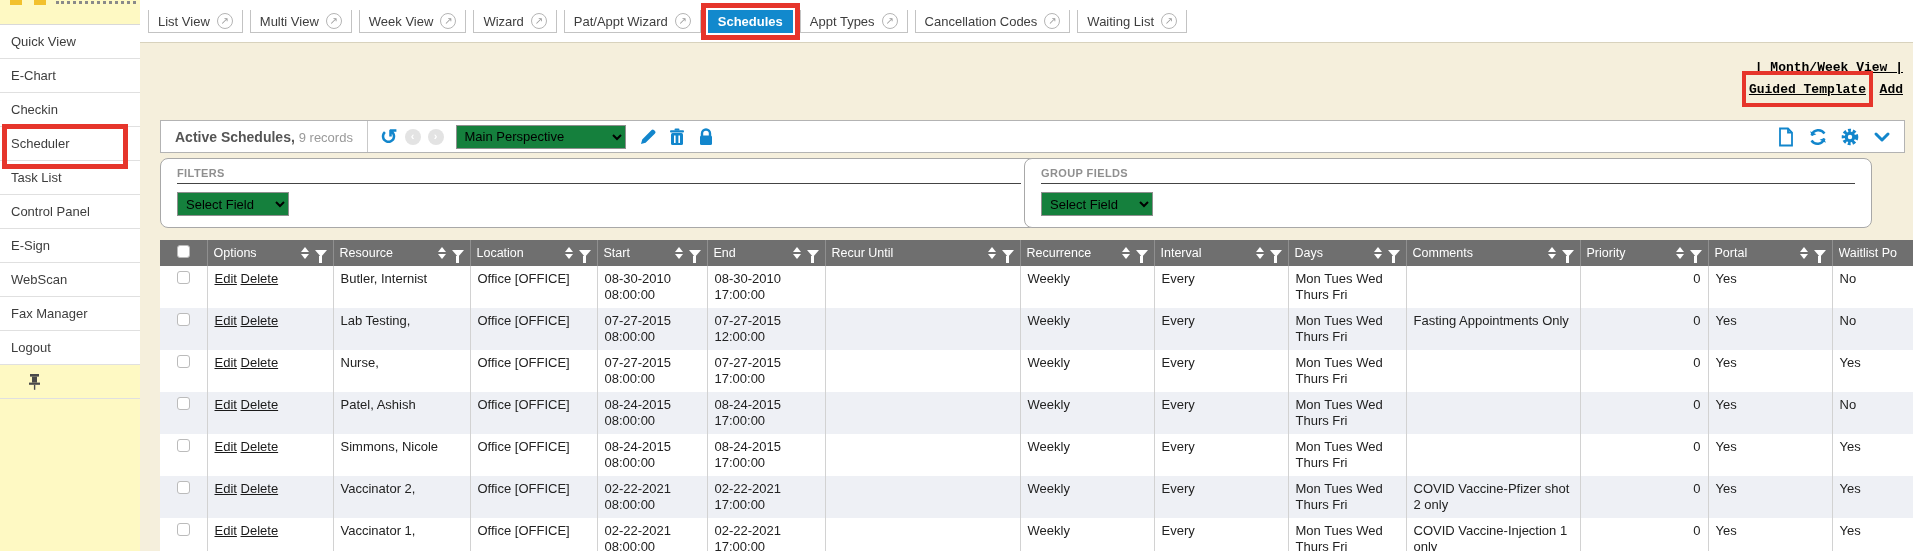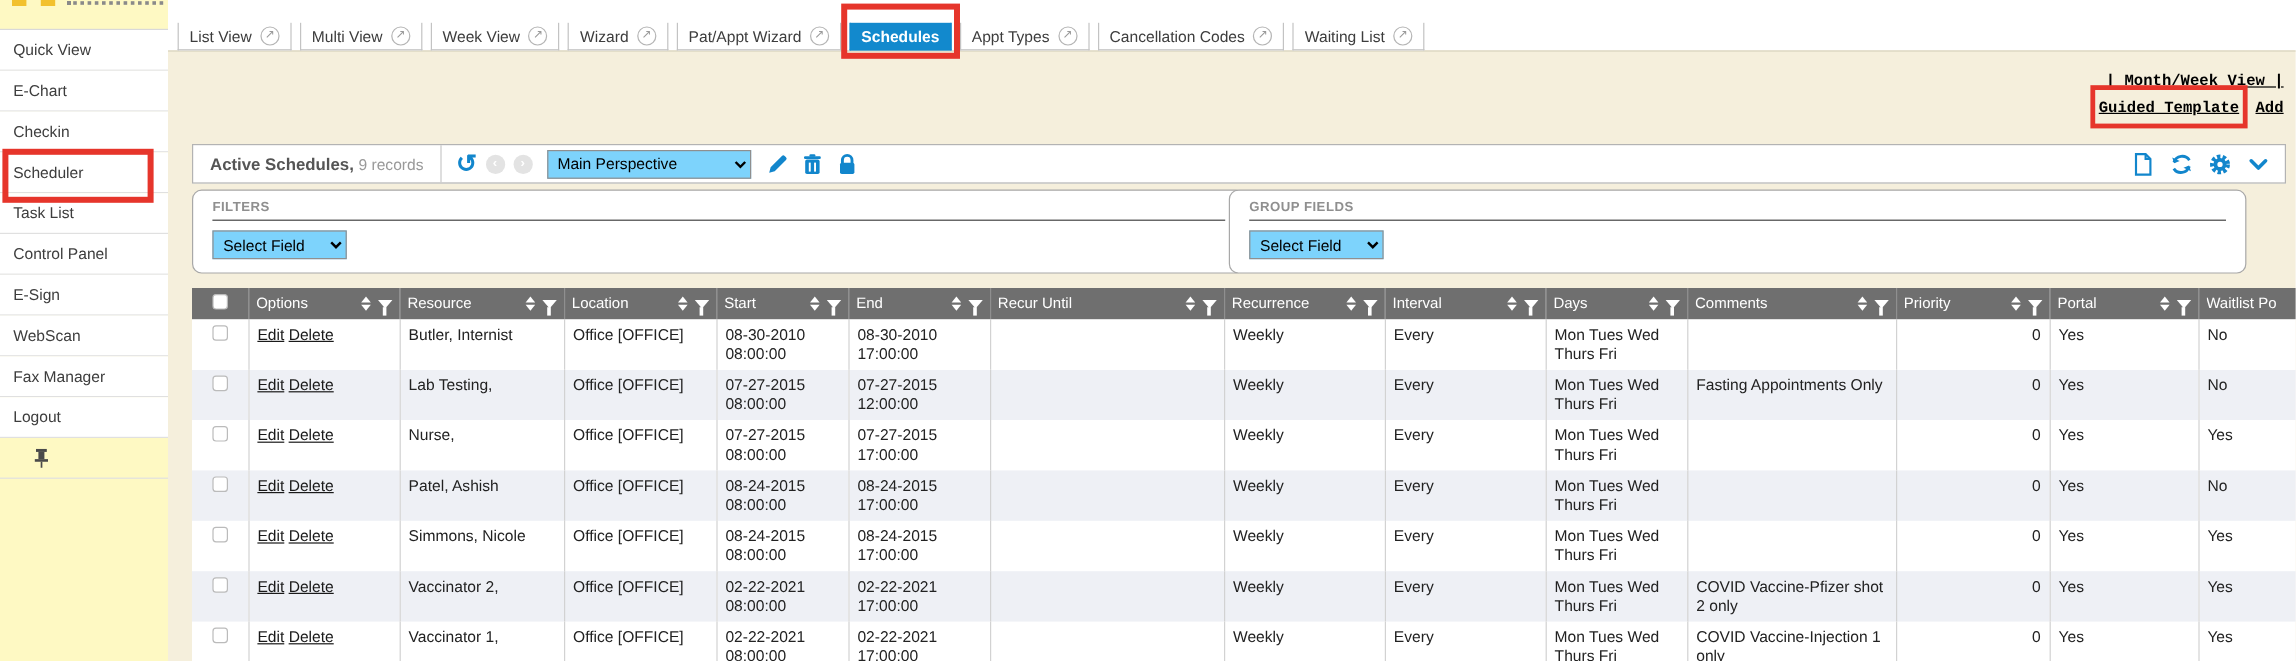--- a/index.html
+++ b/index.html
@@ -16,21 +16,21 @@
                border-bottom:1px solid #e0e0e0; cursor:pointer; background:#fff; }
   .pin-row { height:34px; border-bottom:1px solid #e0e0e0; display:flex; align-items:center; padding-left:28px; }
   .annot-box { position:absolute; border:5px solid #e6352b; z-index:50; pointer-events:none; }
 
   
   .main { position:absolute; left:140px; top:0; right:0; height:551px; background:#fff; }
   .beige { position:absolute; left:0; top:42px; right:0; bottom:0; background:#f5efdc; border-top:1px solid #d8d2bd; }
 
   
   .tabbar { position:absolute; left:8px; top:10px; display:flex; gap:7px; z-index:10; }
-  .tab { display:flex; flex-direction:column; cursor:pointer;align-items:center; }
+  .tab { display:flex; flex-direction:row; cursor:pointer; }
   .tab-top { height:9px; background:#1e9cd7; border-radius:7px 7px 0 0; }
   .tab-body { background:#fff; border:1px solid #c3c3c3; border-top:none; height:23px;
               display:flex; align-items:center; gap:7px; padding:0 9px; font-size:13px; color:#3d3d3d; }
   .tab.active .tab-top { background:#1289cd; }
   .tab.active .tab-body { background:#1289cd; border-color:#1289cd; color:#fff; font-weight:bold; }
   .tab.annotated { outline:5px solid #e6352b; outline-offset:2px; }
   .launch { width:16px; height:16px; border-radius:50%; border:1px solid #b5b5b5; color:#9a9a9a;
             font-size:10px; line-height:14px; text-align:center; flex:0 0 auto; }
 
   
@@ -44,21 +44,21 @@
              border:1px solid #b3b3b3; display:flex; align-items:center; z-index:10;justify-content:space-between; }
   .tb-title { padding:0 14px; font-size:14px; white-space:nowrap; }
   .tb-title b { color:#555; }
   .tb-title span { color:#999; font-size:13px; }
   .tb-sep { width:1px; height:100%; background:#c9c9c9; }
   .tb-left-icons { display:flex; align-items:center; gap:7px; padding:0 12px; }
   .undo-glyph { color:#1286cc; font-size:21px; font-weight:bold; line-height:18px; cursor:pointer; }
   .circ-btn { width:16px; height:16px; border-radius:50%; background:#e3e3e3; color:#fff; font-size:11px;
               line-height:15px; text-align:center; font-weight:bold; }
   select { font-family:"Liberation Sans", sans-serif; font-size:13px; border:1px solid #8f8f8f;
-           background:#7dd3fc; height:24px; padding:0 4px; }
+           background:#15803d; height:24px; padding:0 4px; }
   .persp-select { width:170px; margin-right:12px; }
   .tb-icon { width:20px; height:20px; cursor:pointer; }
   .tb-right { margin-left:auto; display:flex; align-items:center; gap:12px; padding-right:12px; }
 
   
   .panel { position:absolute; top:158px; height:70px; background:#fff; border:1px solid #a8a8a8;
            border-radius:8px; padding:8px 16px 0 16px; z-index:9; }
   .panel-filters { left:20px; width:878px; }
   .panel-groups { left:884px; width:848px; }
   .panel-label { font-size:11px; font-weight:bold; letter-spacing:.4px; color:#8f8f8f;

